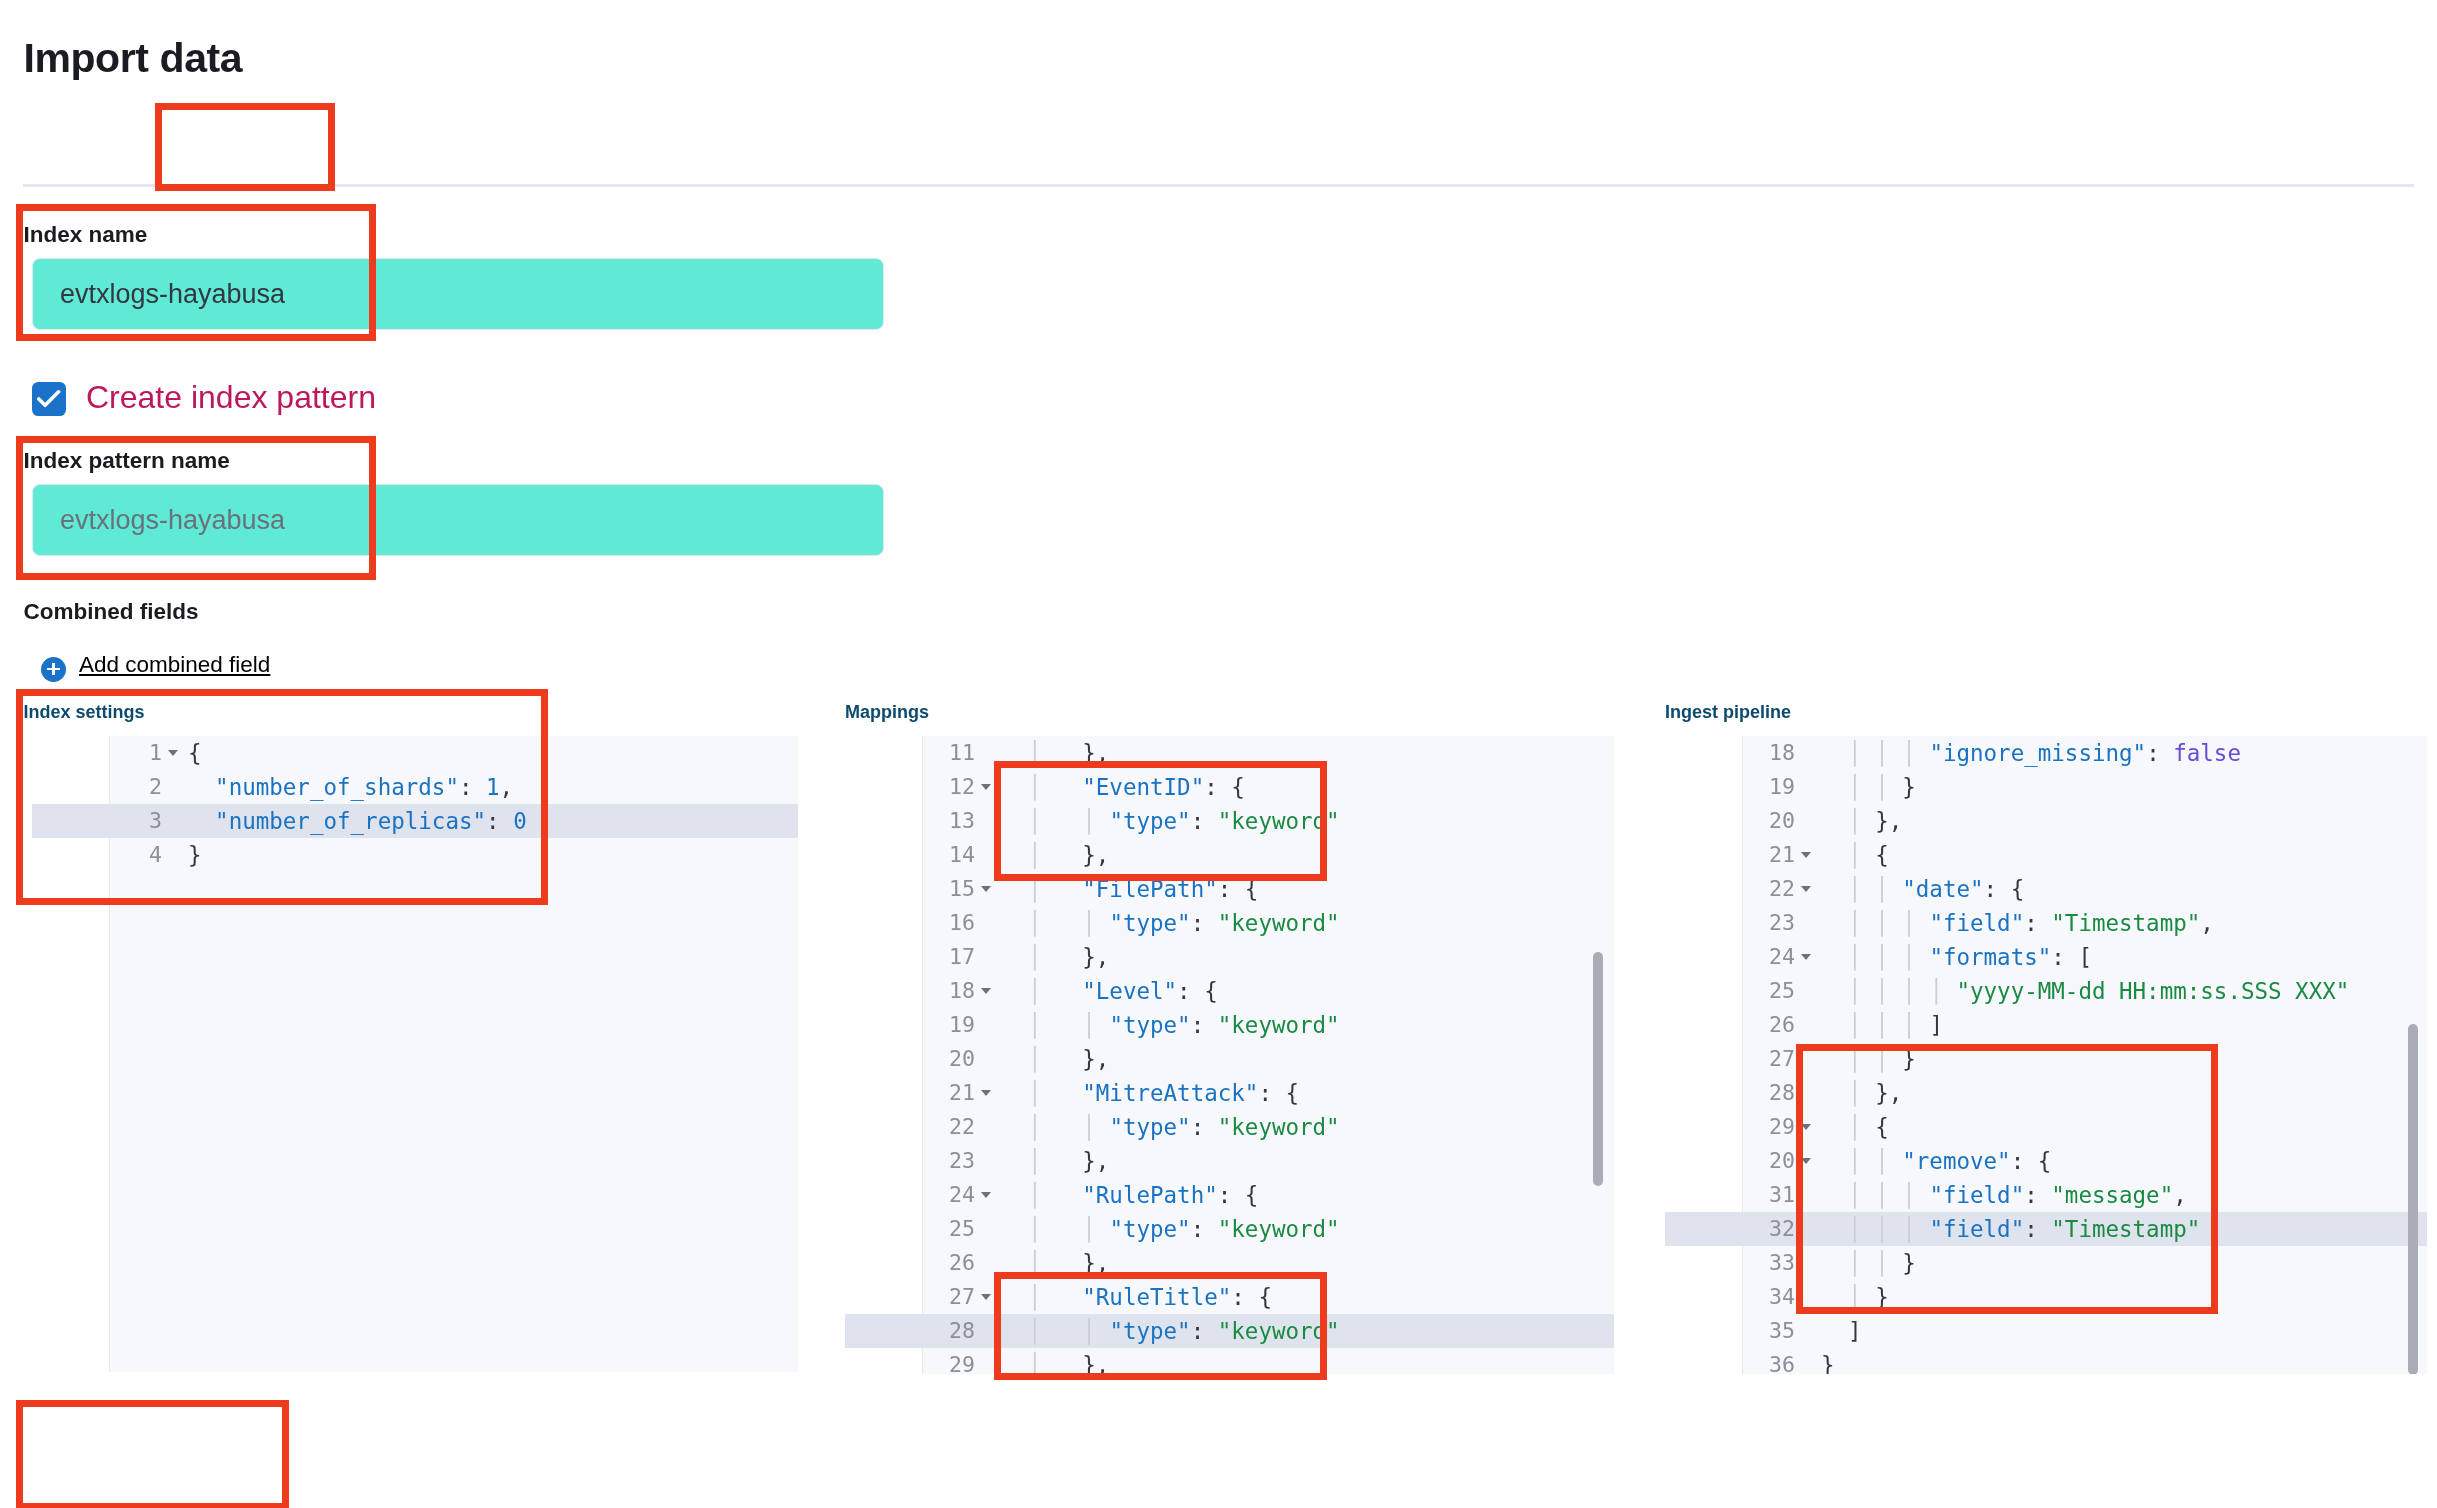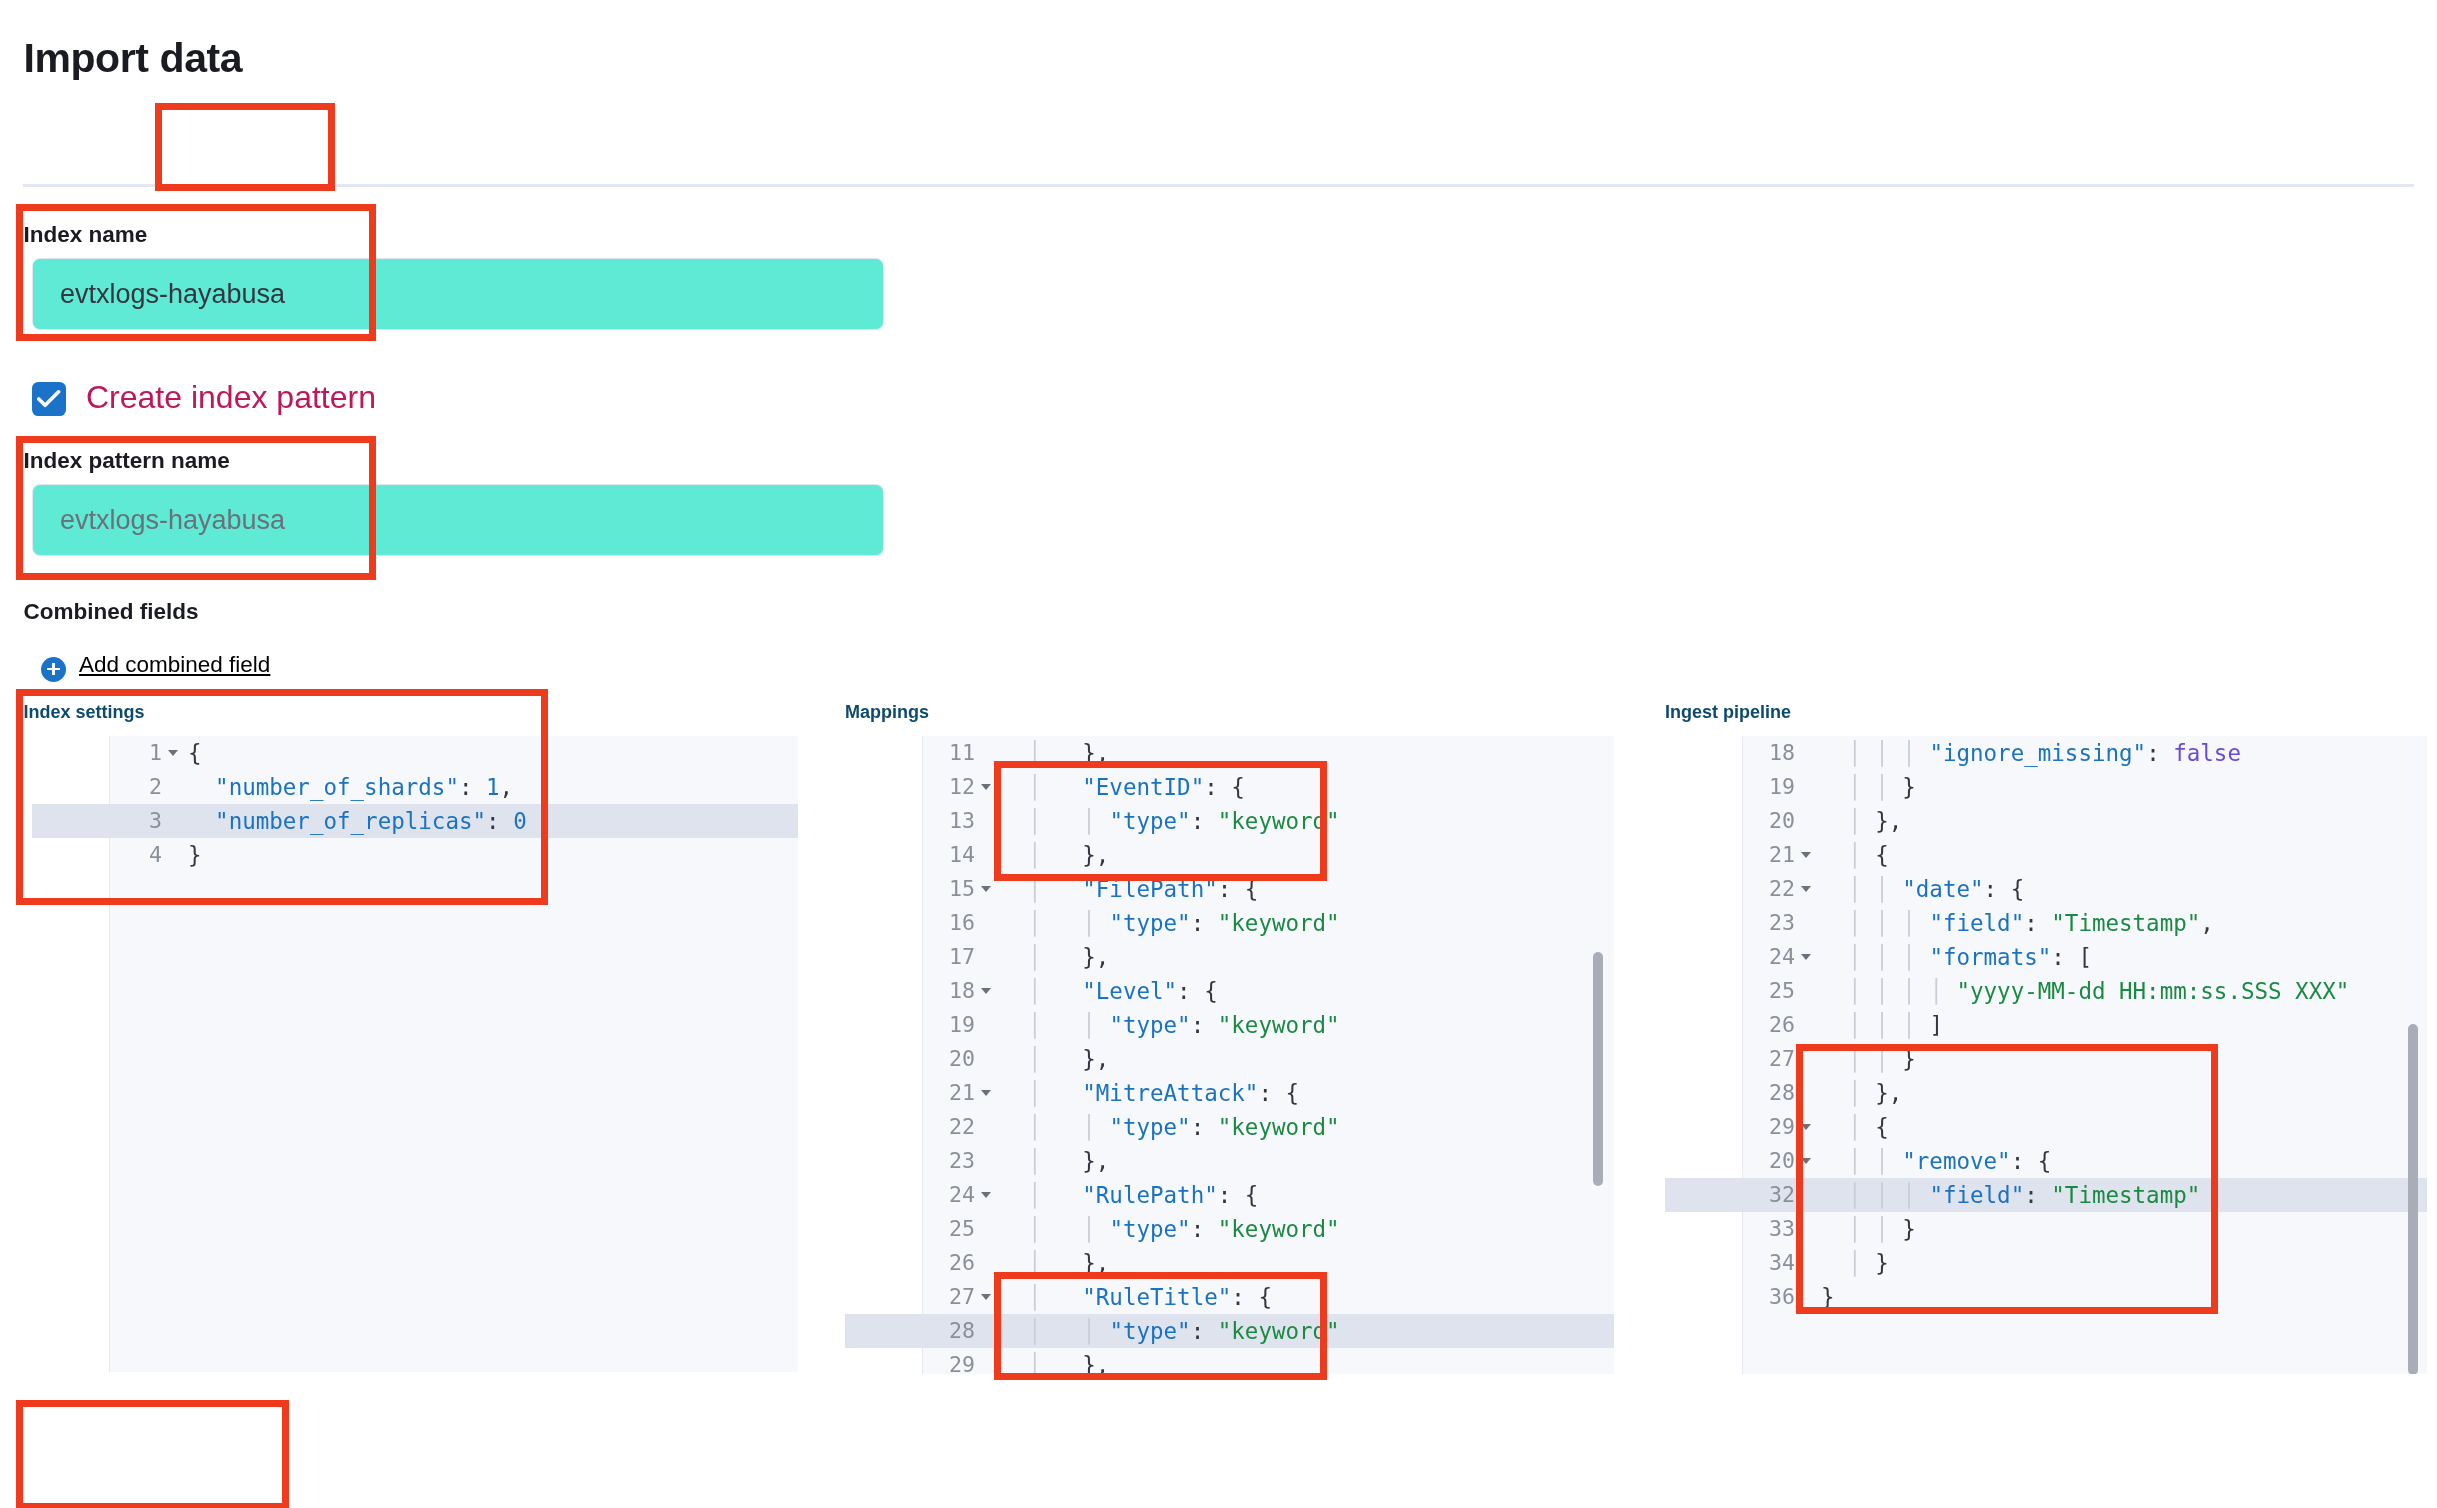--- a/index.html
+++ b/index.html
@@ -349,33 +349,41 @@
         <div class="row">
           <span class="ln">29</span>
           <span class="fold"></span>
           <span class="code"><span class="p"> </span><span class="p"> </span><span class="guide">│</span><span class="p"> </span><span class="p">{</span></span>
         </div>
         <div class="row">
           <span class="ln">20</span>
           <span class="fold"></span>
           <span class="code"><span class="p"> </span><span class="p"> </span><span class="guide">│</span><span class="p"> </span><span class="guide">│</span><span class="p"> </span><span class="k">"remove"</span><span class="p">:</span><span class="p"> </span><span class="p">{</span></span>
         </div>
+        <div class="row">
+          <span class="ln">31</span>
+          <span class="code"><span class="p"> </span><span class="p"> </span><span class="guide">│</span><span class="p"> </span><span class="guide">│</span><span class="p"> </span><span class="guide">│</span><span class="p"> </span><span class="k">"field"</span><span class="p">:</span><span class="p"> </span><span class="s">"message"</span><span class="p">,</span></span>
+        </div>
         <div class="row hl">
           <span class="ln-bg" style="left: -78px; width: 78px;"></span>
           <span class="code-bg"></span>
           <span class="ln">32</span>
           <span class="code"><span class="p"> </span><span class="p"> </span><span class="guide">│</span><span class="p"> </span><span class="guide">│</span><span class="p"> </span><span class="guide">│</span><span class="p"> </span><span class="k">"field"</span><span class="p">:</span><span class="p"> </span><span class="s">"Timestamp"</span></span>
         </div>
         <div class="row">
           <span class="ln">33</span>
           <span class="code"><span class="p"> </span><span class="p"> </span><span class="guide">│</span><span class="p"> </span><span class="guide">│</span><span class="p"> </span><span class="p">}</span></span>
         </div>
         <div class="row">
           <span class="ln">34</span>
           <span class="code"><span class="p"> </span><span class="p"> </span><span class="guide">│</span><span class="p"> </span><span class="p">}</span></span>
+        </div>
+        <div class="row">
+          <span class="ln">35</span>
+          <span class="code"><span class="p"> </span><span class="p"> </span><span class="p">]</span></span>
         </div>
         <div class="row">
           <span class="ln">36</span>
           <span class="code"><span class="p">}</span></span>
         </div>
       </div>
     <div class="vscroll" style="right:9px;top:288px;height:351px;"></div>
   </div>
 
 

